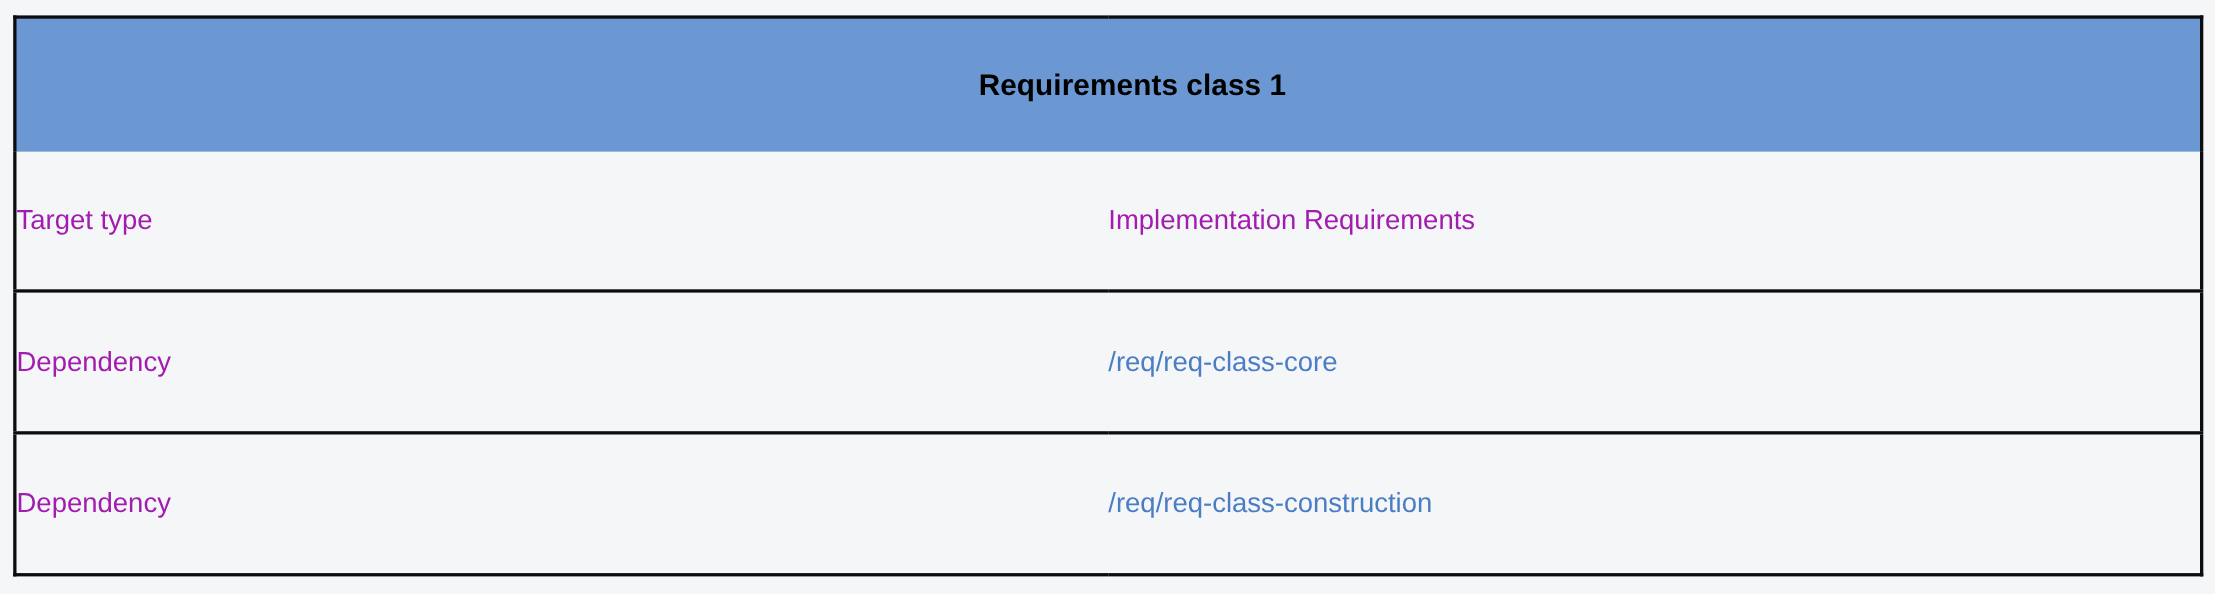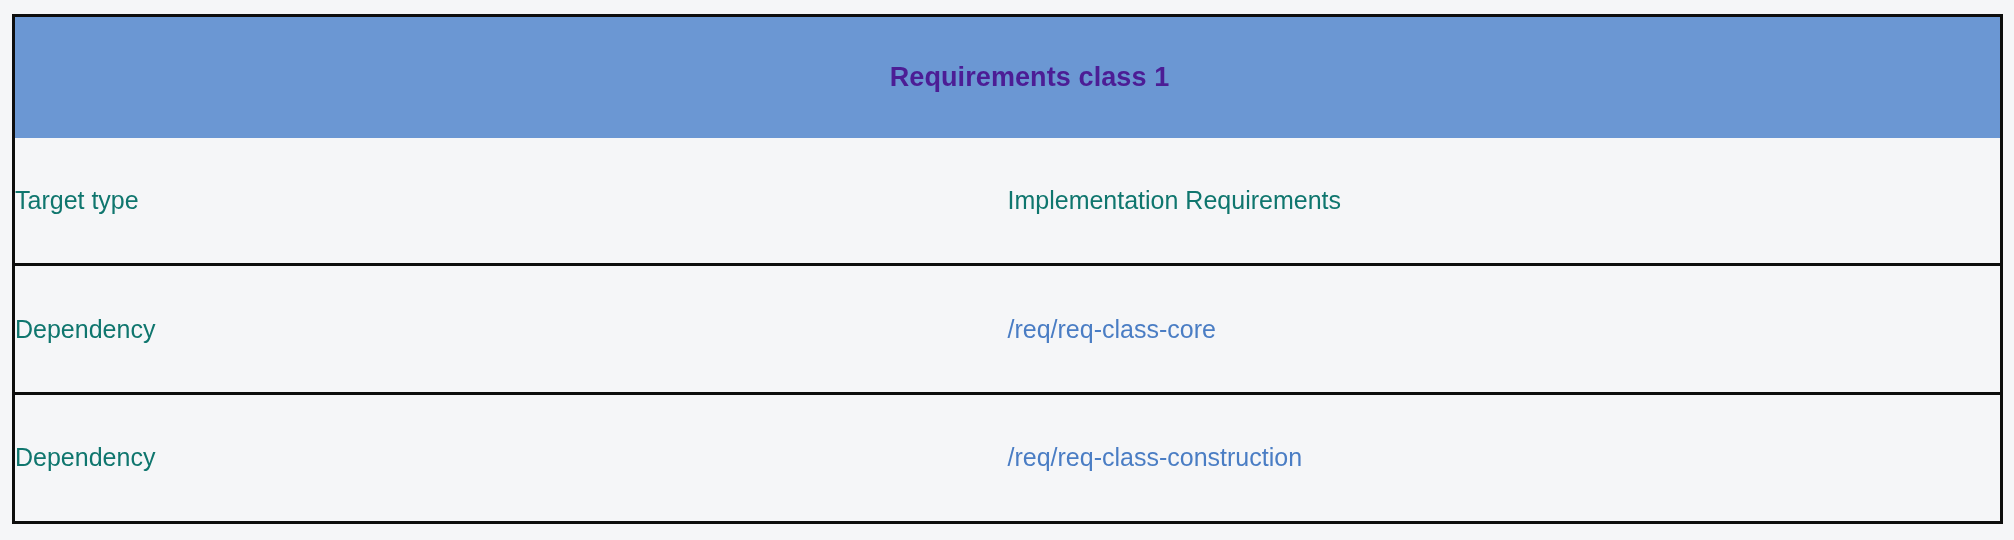--- a/index.html
+++ b/index.html
@@ -42,21 +42,21 @@
 
   
   .req-header-cell {
     background: #6b97d3;
     height: 98px;
     text-align: center;
     border-bottom: 3px solid #0d0d0d;
   }
   .req-header-title {
     display: block;
-    color: #4c1d95;
+    color: #000000;
     font-size: 27px;
     font-weight: bold;
     letter-spacing: 0.1px;
     line-height: 1.2;
     padding-left: 44px;
   }
 
   
   .req-uri-cell {
     height: 102px;
@@ -77,21 +77,21 @@
     height: 102px;
     padding-left: 24px;
     background: #f5f6f8;
   }
   tr.req-row-divided .req-row-label,
   tr.req-row-divided .req-row-value {
     border-bottom: 3px solid #0d0d0d;
   }
 
   .cell-text {
-    color: #0f766e;
+    color: #a21caf;
     font-size: 25px;
     line-height: 1.25;
   }
   .cell-link {
     color: #4a7dc4;
     font-size: 25px;
     line-height: 1.25;
     text-decoration: none;
     cursor: pointer;
   }

